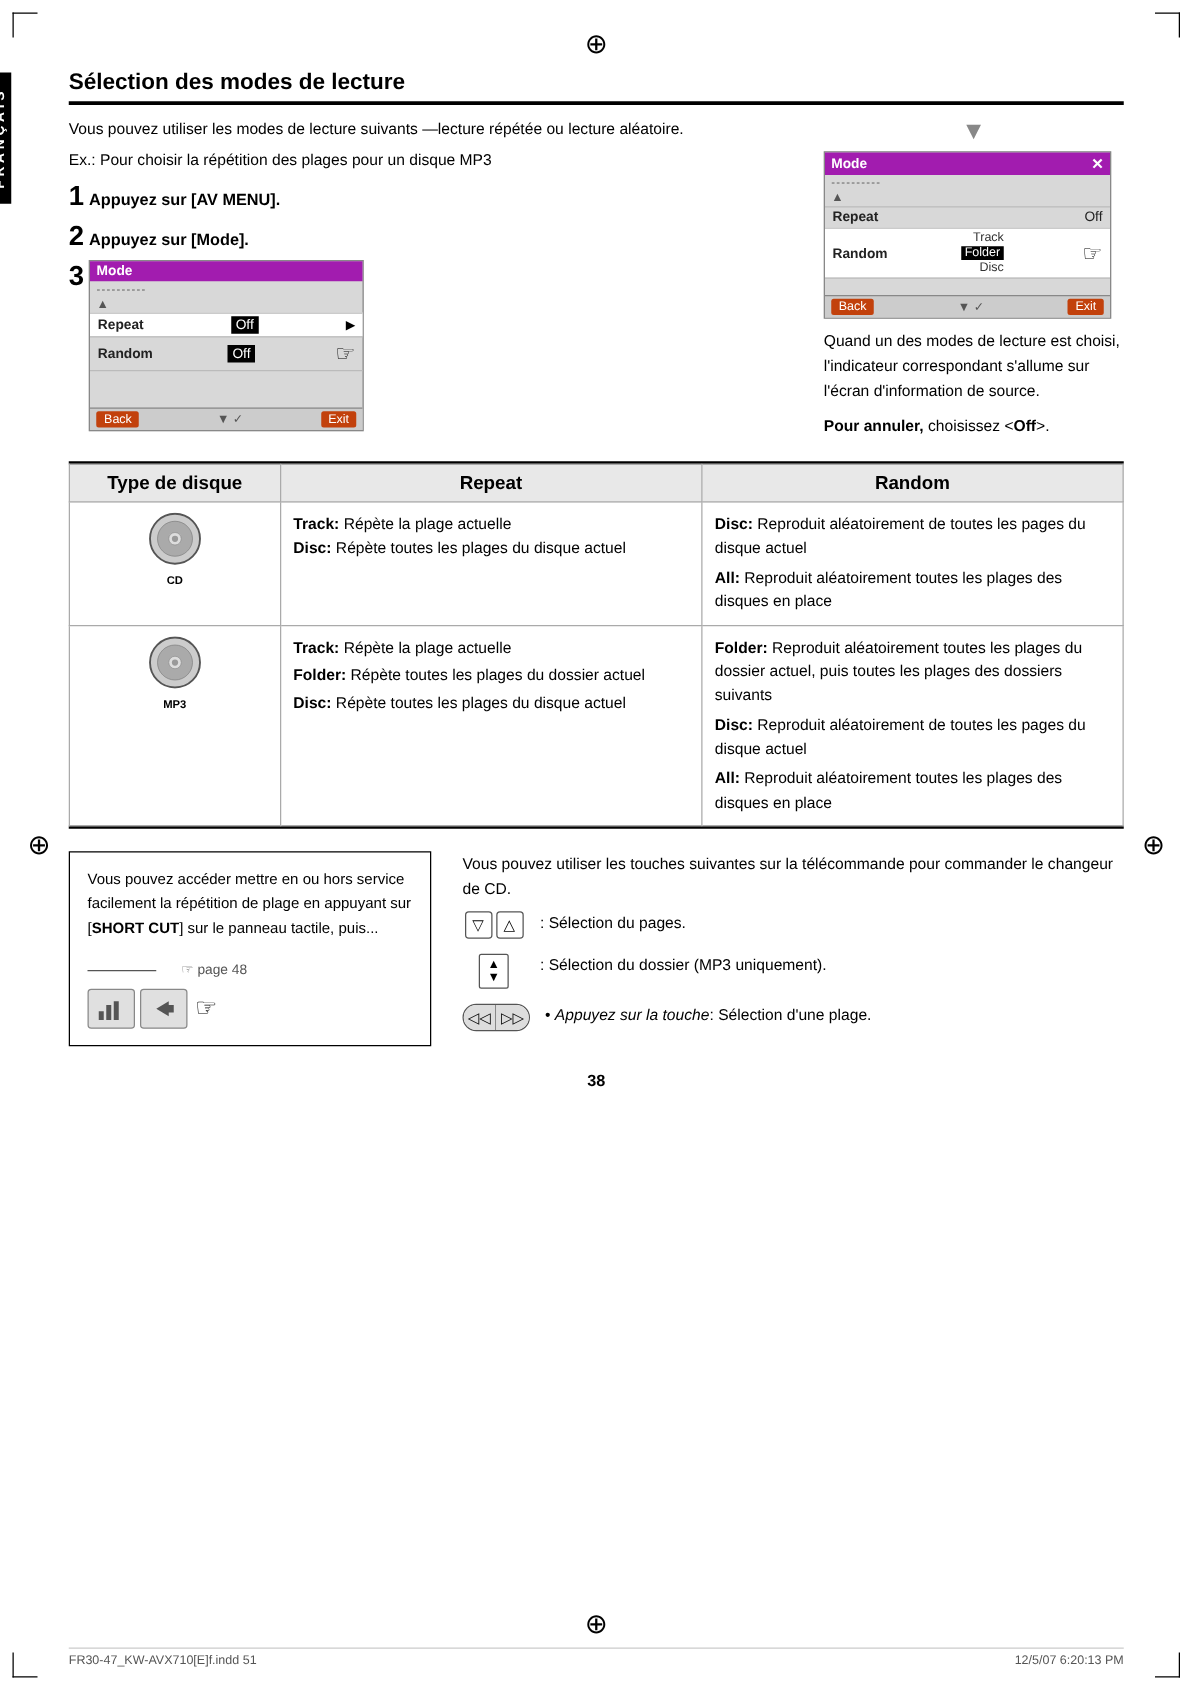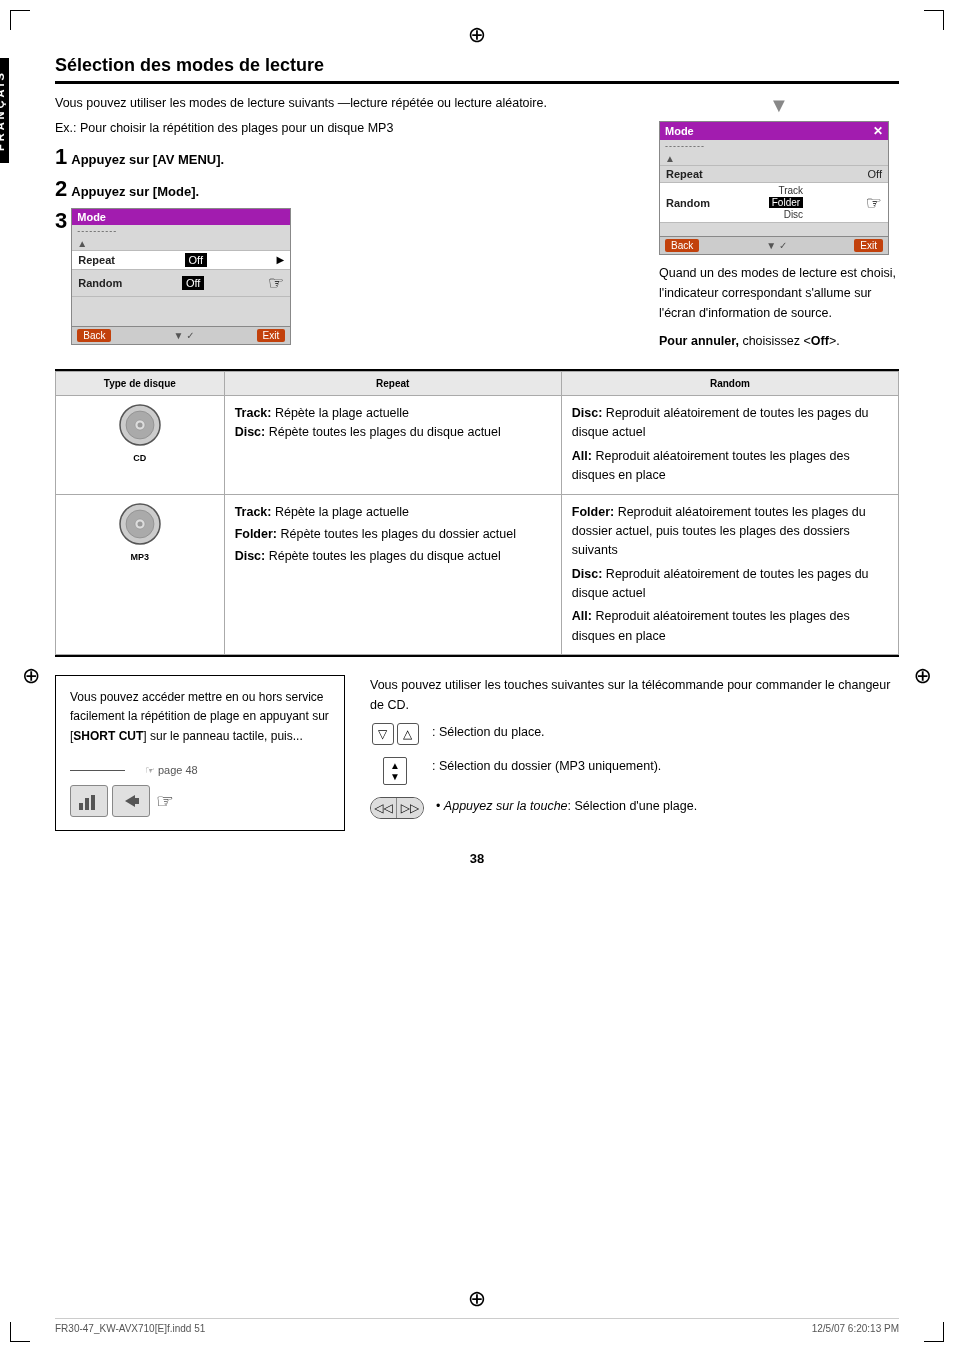--- a/index.html
+++ b/index.html
@@ -237,21 +237,21 @@
       border-bottom: 2px solid #000;
     }
     .main-table {
       width: 100%;
       border-collapse: collapse;
     }
     .main-table th {
       background: #e8e8e8;
       border: 1px solid #aaa;
       padding: 6px 8px;
-      font-size: 10px;
+      font-size: 15px;
       font-weight: bold;
       text-align: center;
     }
     .main-table td {
       border: 1px solid #aaa;
       padding: 8px 10px;
       vertical-align: top;
       font-size: 12.5px;
       line-height: 1.55;
     }
@@ -581,21 +581,21 @@
 
     <div class="bottom-right">
       <p>Vous pouvez utiliser les touches suivantes sur la télécommande pour commander le changeur de CD.</p>
       <div class="remote-items">
 
         <div class="remote-item">
           <div class="remote-icon">
             <div class="triangle-btn">▽</div>
             <div class="triangle-btn">△</div>
           </div>
-          <div class="remote-desc">: Sélection du place.</div>
+          <div class="remote-desc">: Sélection du pages.</div>
         </div>
 
         <div class="remote-item">
           <div class="remote-icon">
             <div class="folder-icon">
               <span style="font-size:10px;">▲</span>
               <span style="font-size:10px;">▼</span>
             </div>
           </div>
           <div class="remote-desc">: Sélection du dossier (MP3 uniquement).</div>

